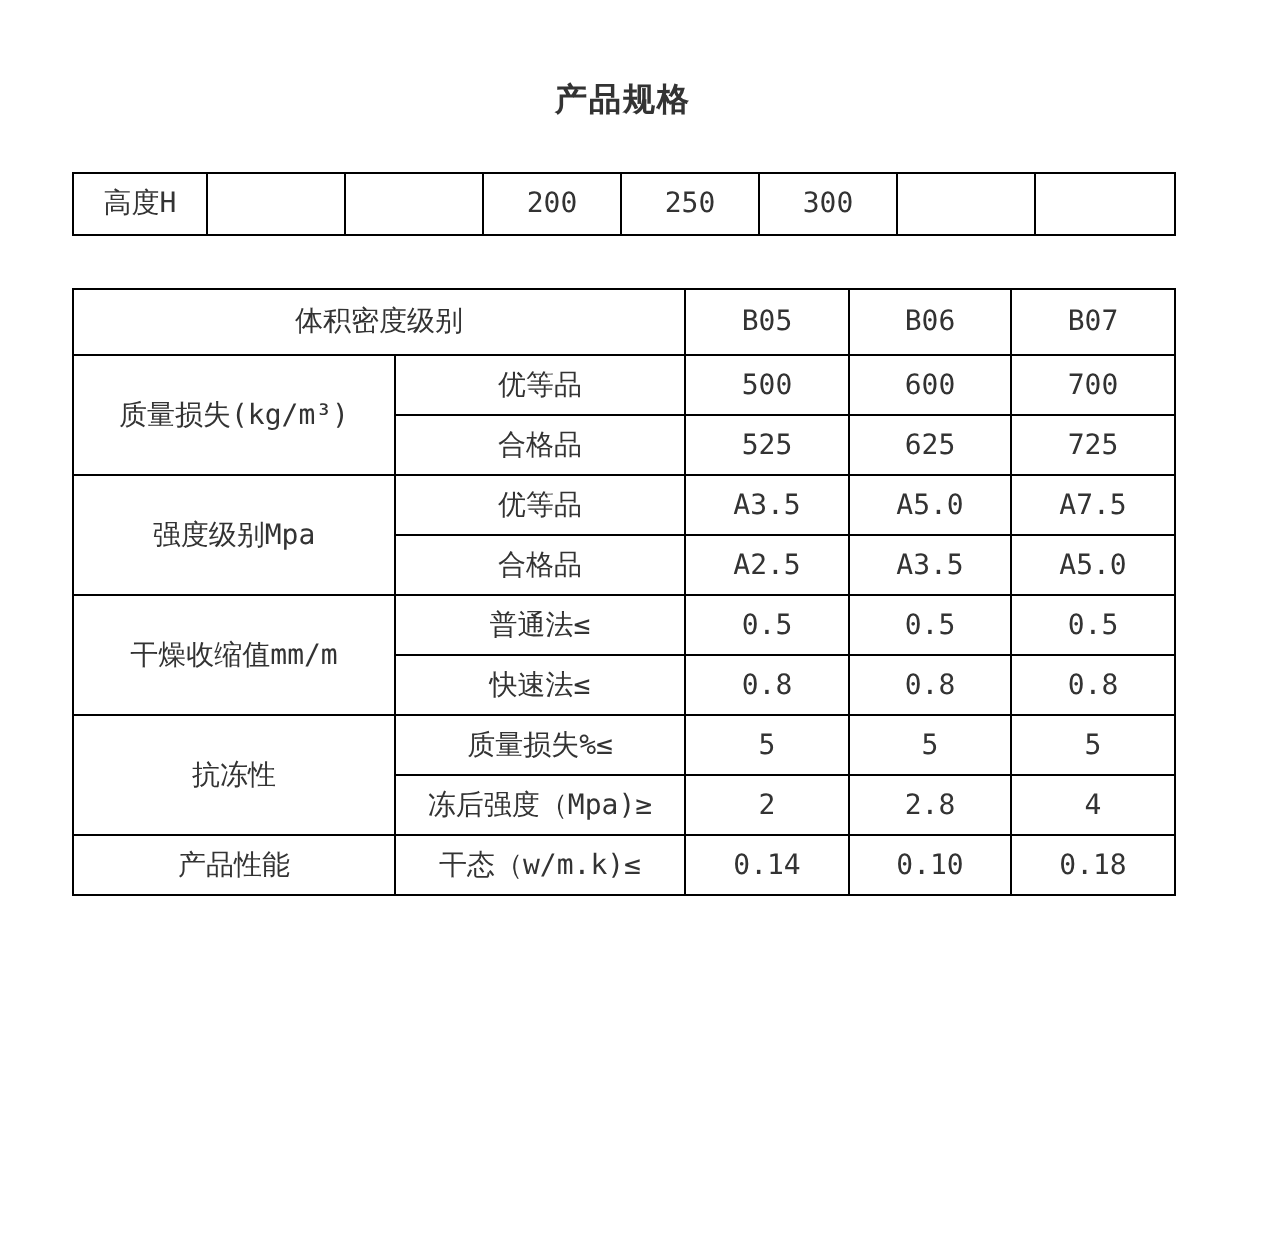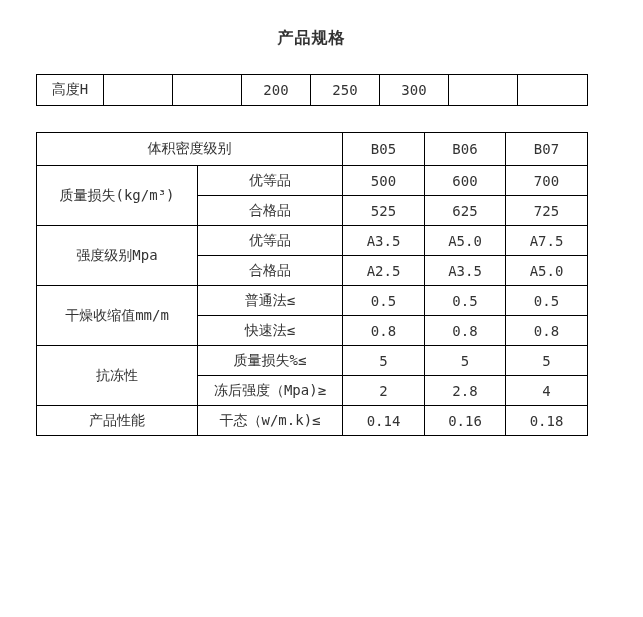--- a/index.html
+++ b/index.html
@@ -10,21 +10,21 @@
   .doc {
     position: relative;
     width: 643px;
     height: 617px;
     background: #ffffff;
     overflow: hidden;
     font-family: "DejaVu Sans Mono", "Liberation Mono", monospace;
     color: #333333;
   }
   .content {
-    padding-top: 30px;
+    padding-top: 42px;
     margin-left: 36px;
     width: 551px;
   }
   .section-title {
     font-family: "DejaVu Sans", "Liberation Sans", sans-serif;
     font-weight: bold;
     font-size: 16px;
     line-height: 16px;
     text-align: center;
     color: #333333;
@@ -162,20 +162,20 @@
         <td>冻后强度（Mpa)≥</td>
         <td>2</td>
         <td>2.8</td>
         <td>4</td>
       </tr>
 
       <tr>
         <td>产品性能</td>
         <td>干态（w/m.k)≤</td>
         <td>0.14</td>
-        <td>0.16</td>
+        <td>0.10</td>
         <td>0.18</td>
       </tr>
     </tbody>
       </table>
 
   </div>
 </div>
 
 </body></html>

